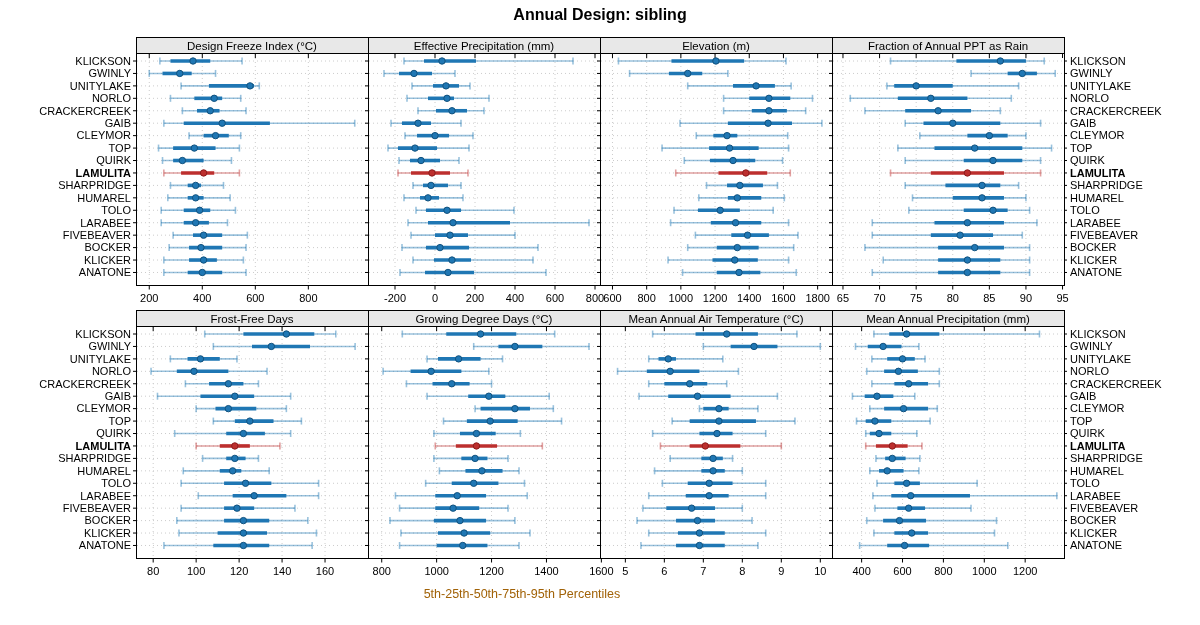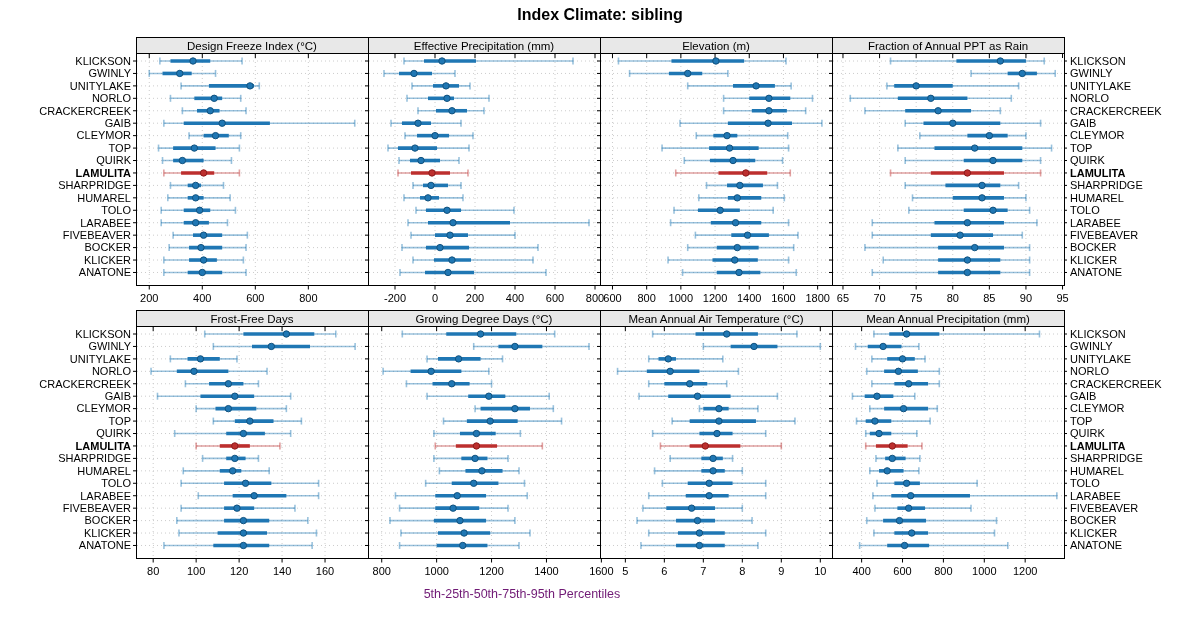--- a/index.html
+++ b/index.html
@@ -1,28 +1,28 @@
 <!DOCTYPE html>
 <html><head>
 <meta charset="utf-8">
 <style>
   html,body{margin:0;padding:0;}
   body{width:1200px;height:625px;background:#fff;position:relative;overflow:hidden;
        font-family:"Liberation Sans",sans-serif;}
   #chart-title{position:absolute;top:6px;left:0;width:1200px;text-align:center;
        font-size:16px;font-weight:bold;color:#000;}
   #chart-caption{position:absolute;top:587px;left:0;width:1044px;text-align:center;
-       font-size:12.5px;color:#701a75;}
+       font-size:12.5px;color:#a16207;}
   svg{position:absolute;top:0;left:0;overflow:visible;}
   svg text{font-family:"Liberation Sans",sans-serif;}
 </style>
 </head>
 <body>
 
-<div id="chart-title">Index Climate: sibling</div>
+<div id="chart-title">Annual Design: sibling</div>
 
 <svg id="fig" width="1200" height="625">
     <g>
       <rect x="136.5" y="53.5" width="232" height="232" fill="#fff" stroke="#000000" stroke-width="1"></rect>
       <line x1="149.25714285714287" y1="54" x2="149.25714285714287" y2="284" stroke="#cccccc" stroke-width="1" stroke-dasharray="1,3"></line>
       <line x1="149.25714285714287" y1="54" x2="149.25714285714287" y2="58" stroke="#000000" stroke-width="1"></line>
       <line x1="149.25714285714287" y1="285" x2="149.25714285714287" y2="289.5" stroke="#000000" stroke-width="1"></line>
       <text x="149.25714285714287" y="301.5" text-anchor="middle" font-size="11" fill="#000">200</text>
       <line x1="202.28571428571428" y1="54" x2="202.28571428571428" y2="284" stroke="#cccccc" stroke-width="1" stroke-dasharray="1,3"></line>
       <line x1="202.28571428571428" y1="54" x2="202.28571428571428" y2="58" stroke="#000000" stroke-width="1"></line>

